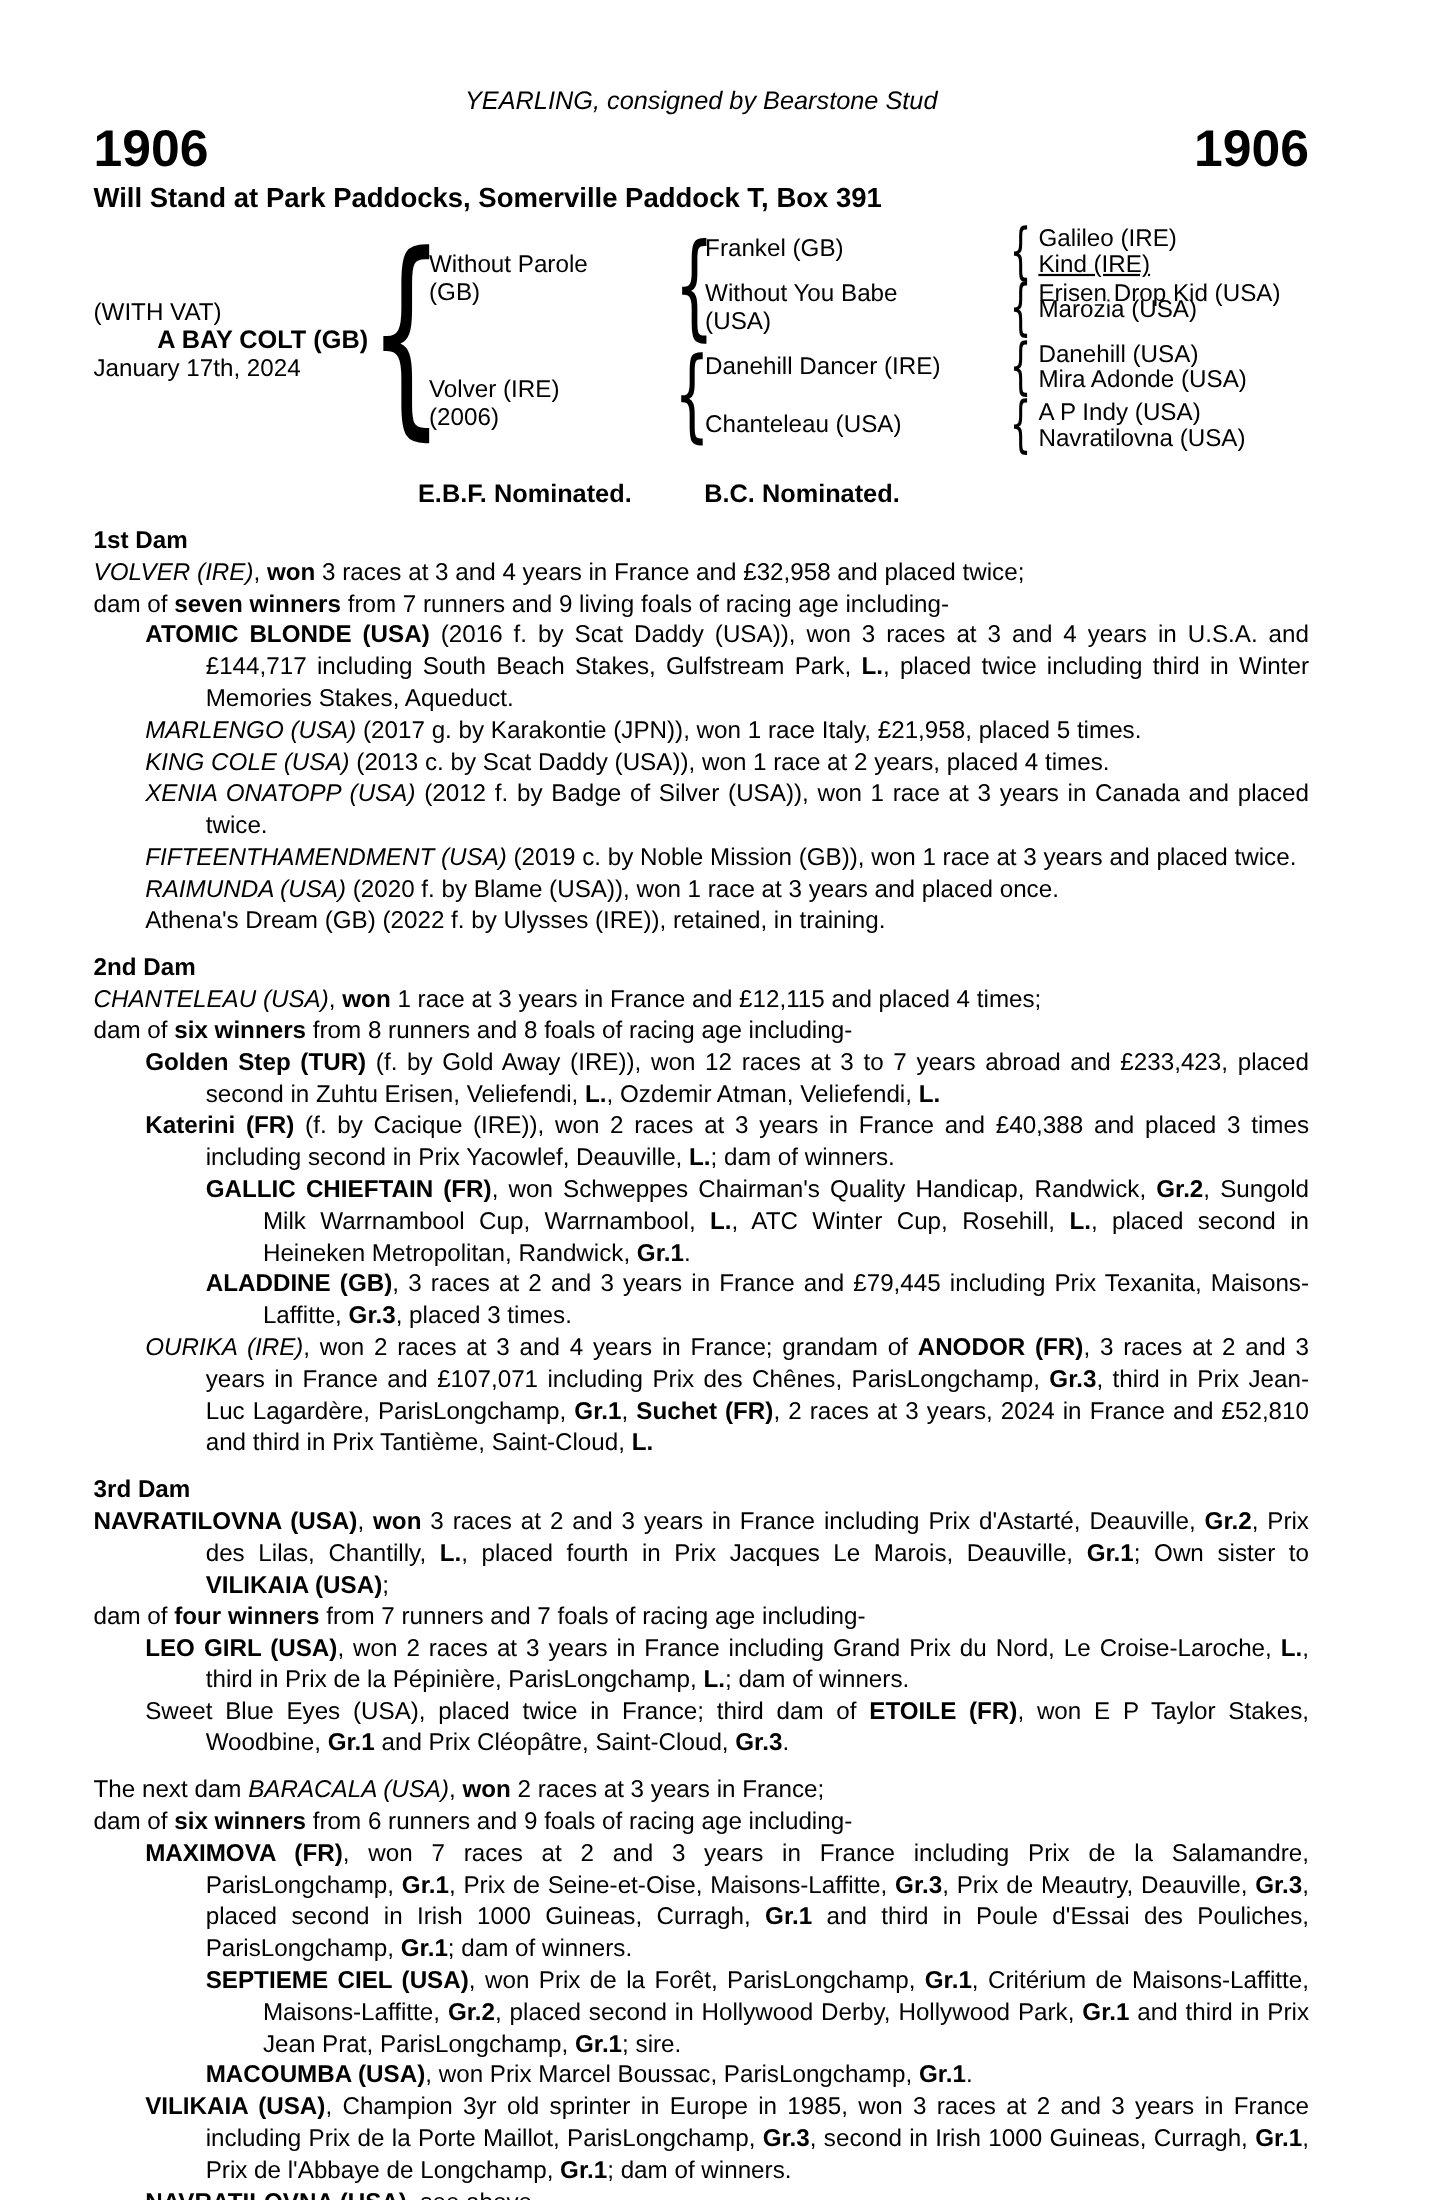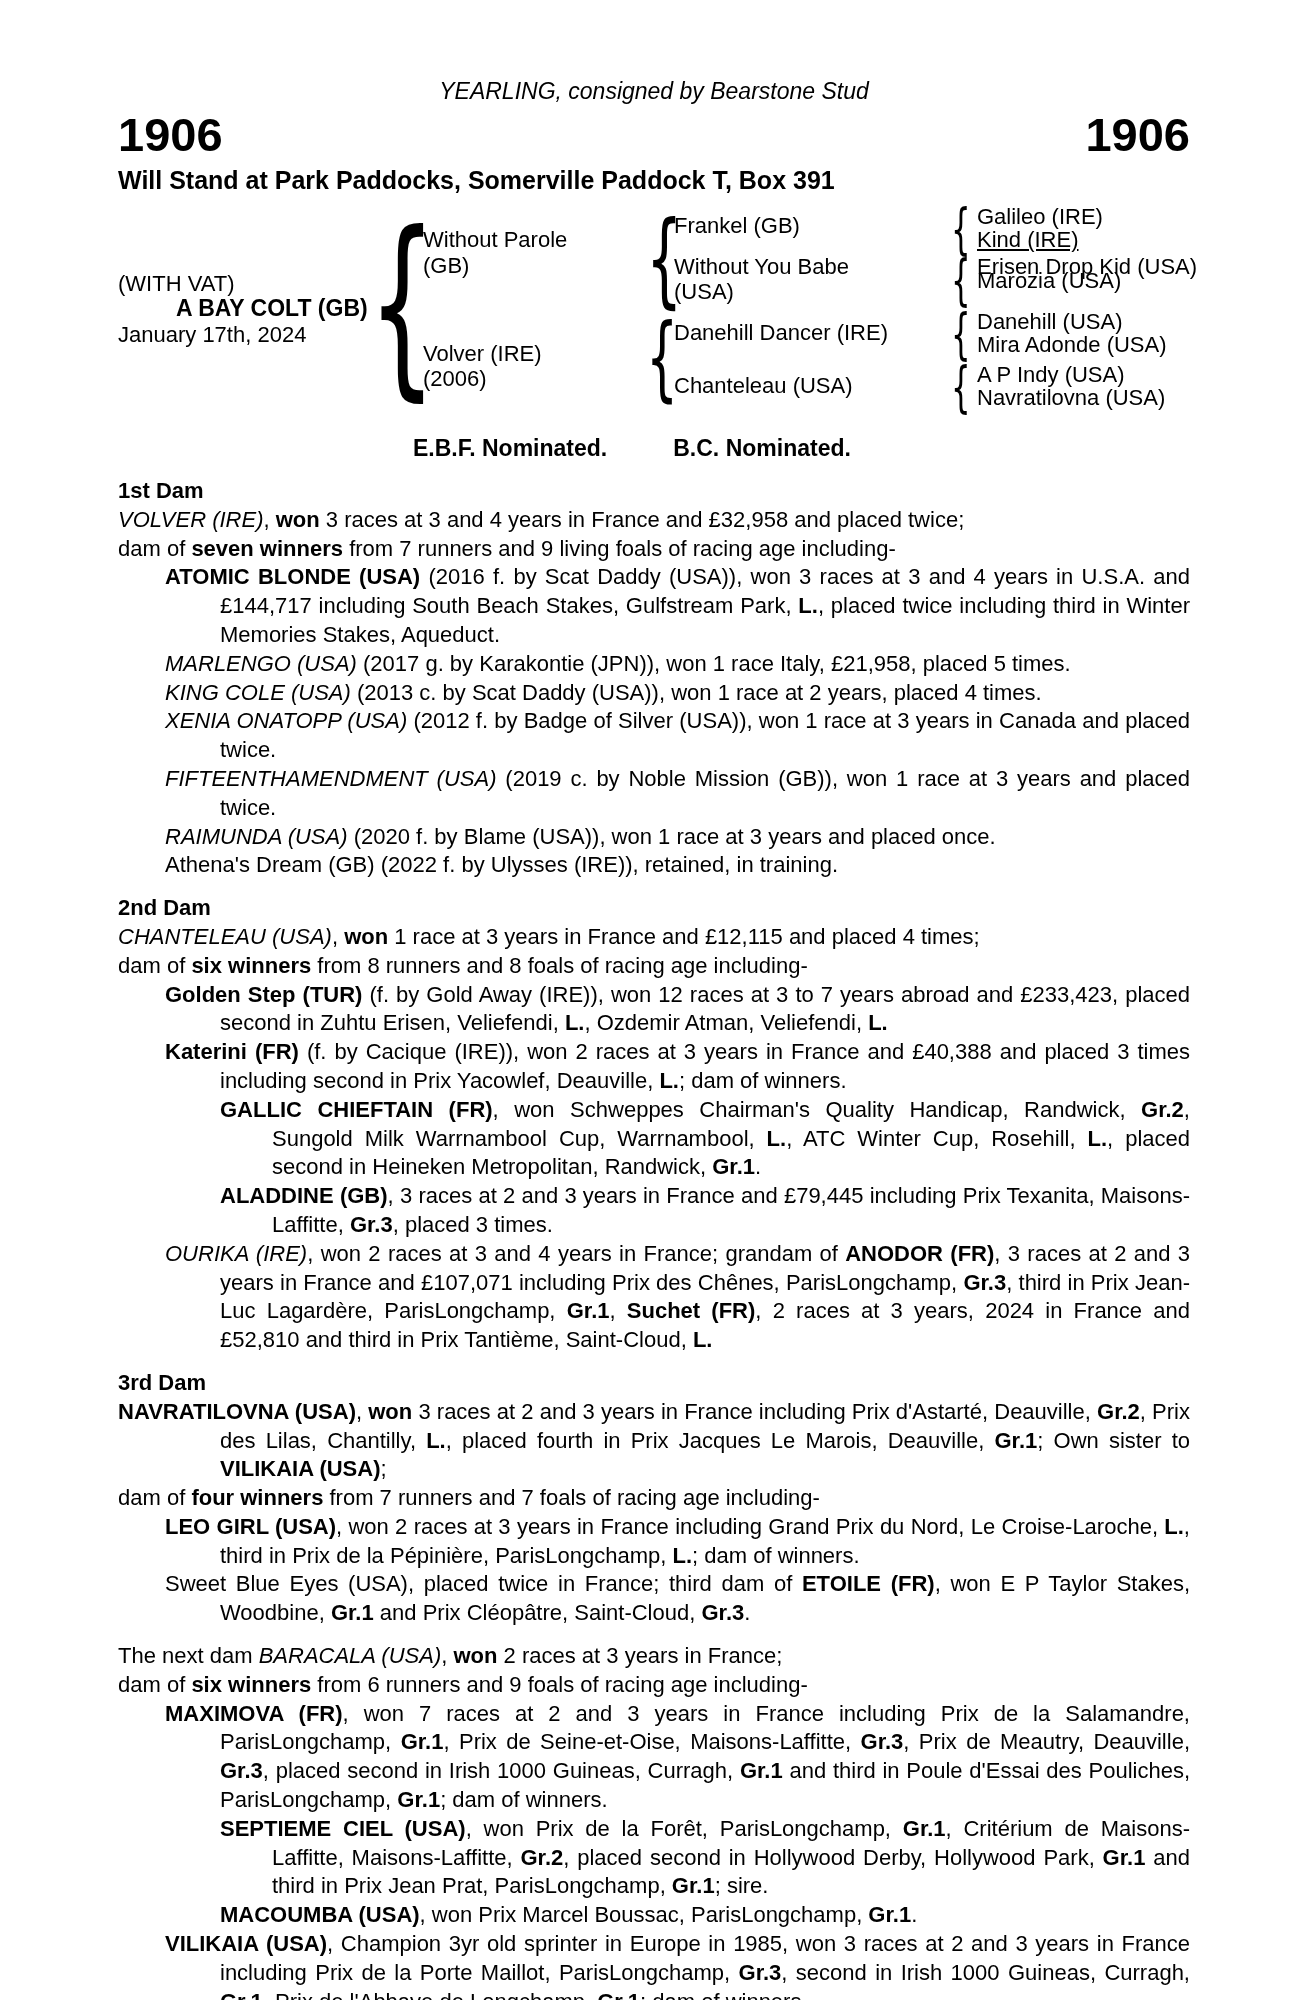--- a/index.html
+++ b/index.html
@@ -6,21 +6,21 @@
   html,body{margin:0;padding:0;background:#ffffff;}
   body{
     width:1315px;height:2000px;
     font-family:"Liberation Sans","DejaVu Sans",sans-serif;
     color:#000;
     -webkit-font-smoothing:antialiased;
   }
   .page{
     box-sizing:border-box;
     width:1315px;height:2000px;
-    padding:78px 125px 0 118px;
+    padding:78px 125px 0 85px;
     overflow:hidden;
   }
   .consignor{
     text-align:center;
     font-style:italic;
     font-size:23px;
     line-height:27px;
   }
   .lot-row{
     display:flex;

